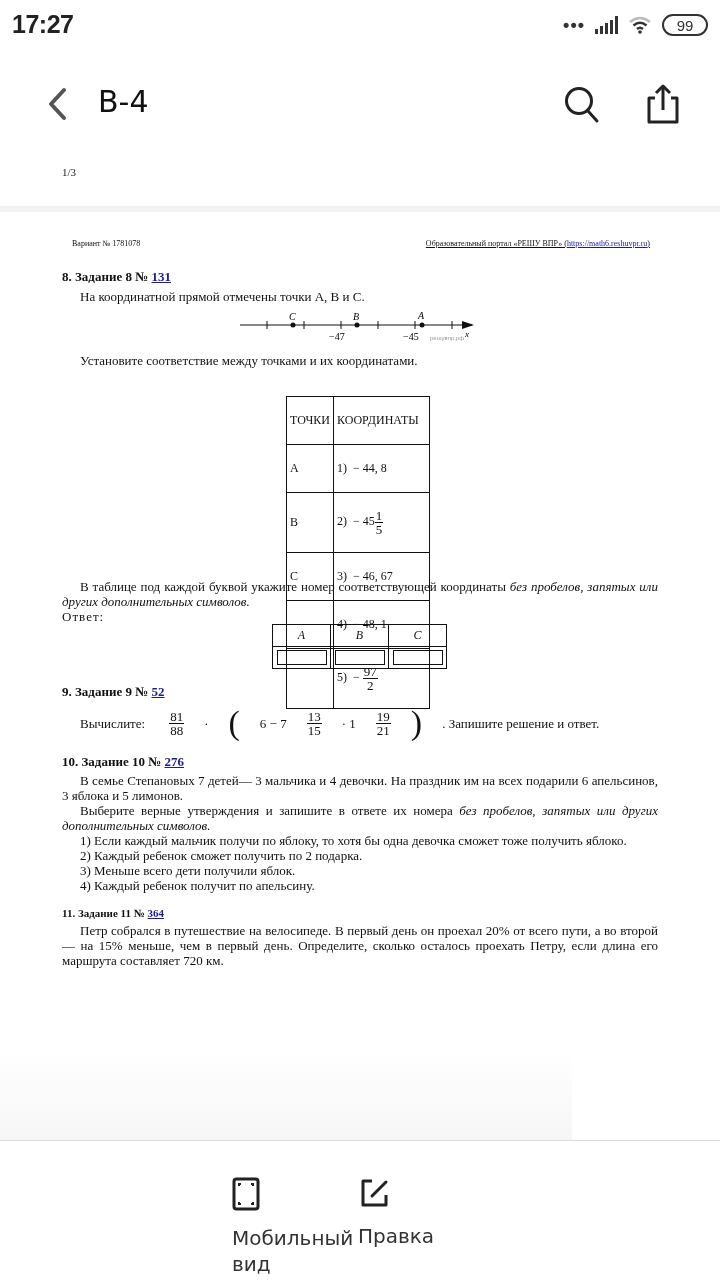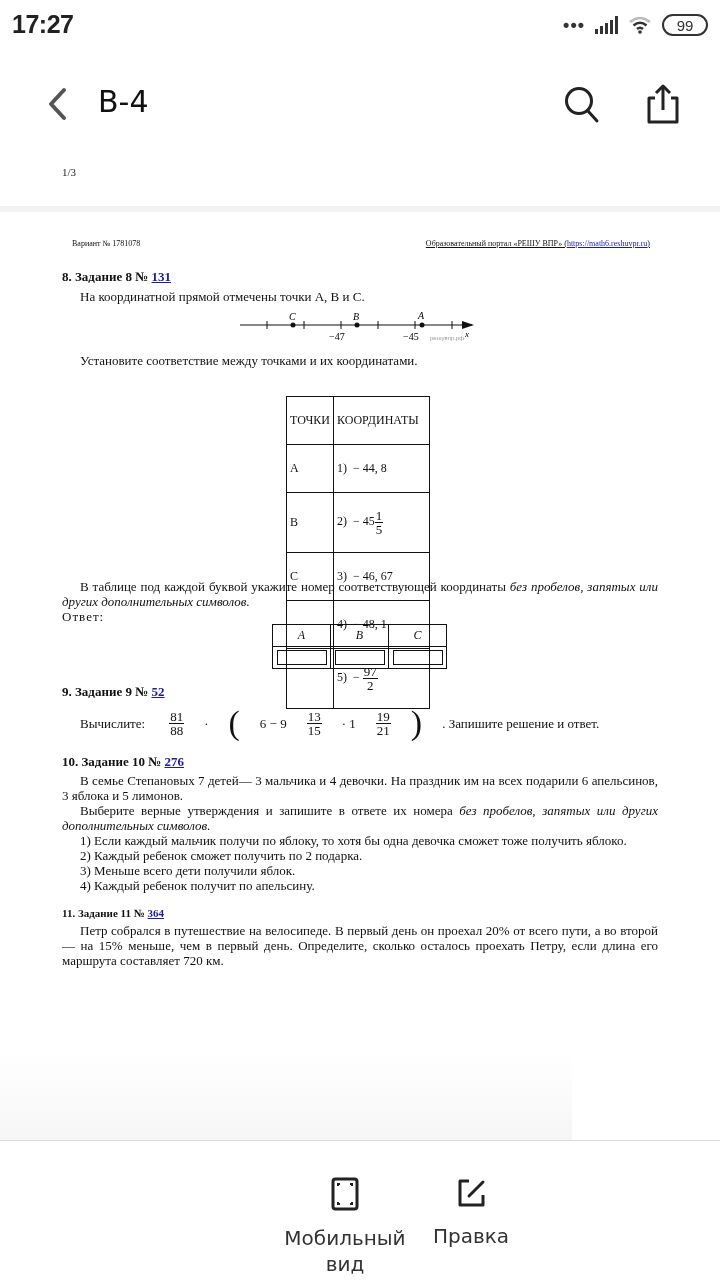--- a/index.html
+++ b/index.html
@@ -48,21 +48,21 @@
   .frac { display: inline-flex; flex-direction: column; align-items: center; vertical-align: middle; line-height: 13px; font-size: 13px; }
   .frac .num { border-bottom: 1px solid #111; padding: 0 1px; }
 
   
   table.answer { position: absolute; left: 210px; top: 412px; border-collapse: collapse; }
   table.answer td { border: 1px solid #111; width: 58px; height: 22px; text-align: center; font-style: italic; font-size: 12px; padding: 1px 2px; }
   .ans-box { width: 50px; height: 15px; border: 1px solid #111; margin: 0 auto; }
 
   
   .bottom-bar { position: absolute; left: 0; top: 1140px; width: 720px; height: 140px; background: #fff; border-top: 1px solid #dcdcdc; }
-  .bb-btn { position: absolute; top: 36px; width: 130px; text-align: center; cursor: pointer; margin-left: 48px; }
+  .bb-btn { position: absolute; top: 36px; width: 130px; text-align: left; cursor: pointer; }
   .bb-label { display: block; margin-top: 10px; font-family: "DejaVu Sans", sans-serif; font-size: 20px; color: #333; line-height: 26px; }
 </style>
 </head>
 <body>
 
 <div class="status-bar">
   <span class="status-time">17:27</span>
   <div class="status-icons">
     <span class="dots">•••</span>
     <div class="signal">
@@ -206,21 +206,21 @@
 
     <div class="task-head" style="top:472px"><span>9. Задание 9 № </span><a class="link">52</a></div>
     <div class="p" style="top:490px; left:18px; display:flex; align-items:center; gap:20px; font-size:13px; height:42px">
       <span>Вычислите:</span>
       <span class="frac" style="margin-left:4px">
           <span class="num">81</span>
           <span>88</span>
         </span>
       <span>·</span>
       <span style="font-size:34px; font-weight:lighter; line-height:34px">(</span>
-      <span>6 − 9</span>
+      <span>6 − 7</span>
       <span class="frac">
           <span class="num">13</span>
           <span>15</span>
         </span>
       <span>· 1</span>
       <span class="frac">
           <span class="num">19</span>
           <span>21</span>
         </span>
       <span style="font-size:34px; font-weight:lighter; line-height:34px">)</span>

